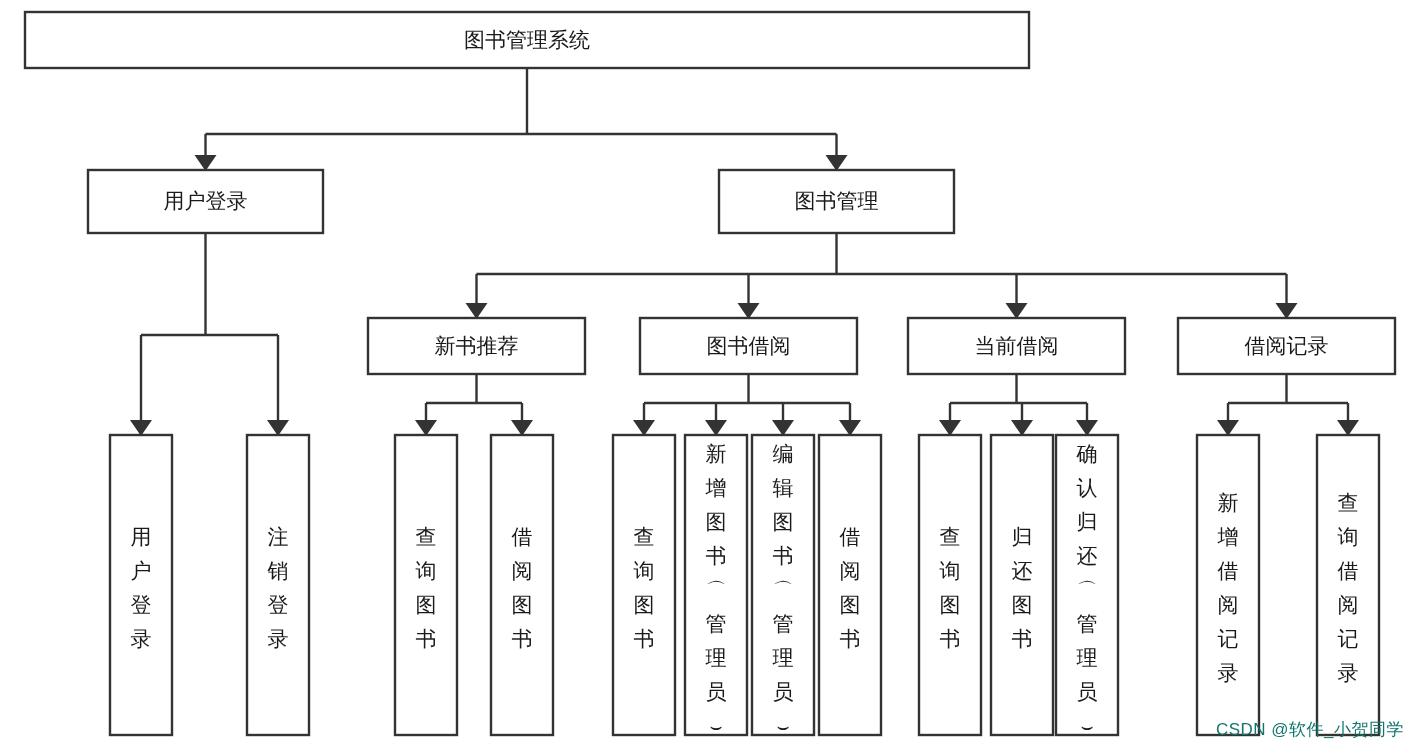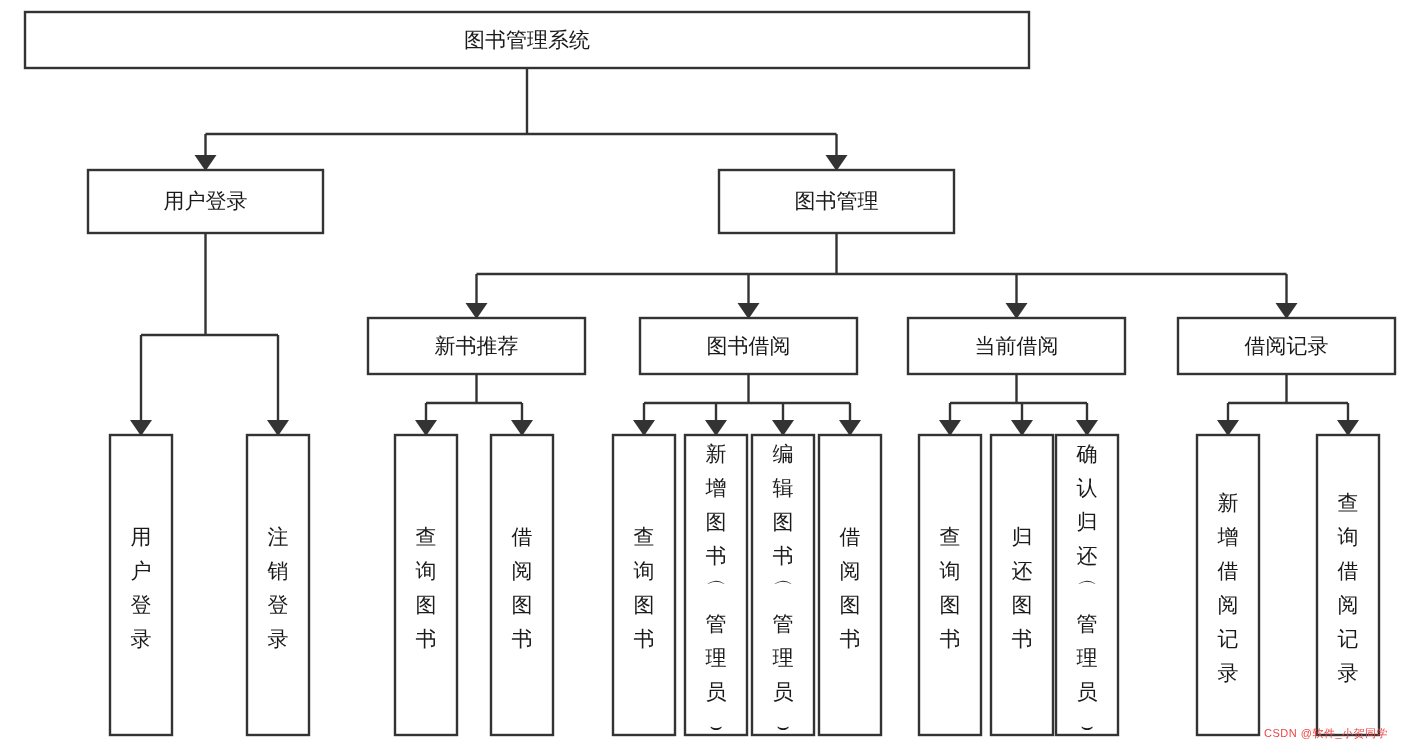--- a/index.html
+++ b/index.html
@@ -48,25 +48,25 @@
     stroke-width: 2.4;
     fill: none;
     stroke-linecap: butt;
   }
   .arrow-head {
     fill: #333333;
     stroke: none;
   }
   .watermark {
     position: absolute;
-    right: 24px;
+    right: 8px;
     bottom: 6px;
     font-family: "Liberation Sans", "DejaVu Sans", sans-serif;
-    font-size: 11px;
-    color: #ef4444;
+    font-size: 17px;
+    color: #0f766e;
     white-space: nowrap;
     letter-spacing: 0.5px;
     user-select: none;
   }
 </style>
 </head>
 <body>
 
 <div id="stage">
   <svg id="diagram-svg" viewBox="0 0 1405 747" xmlns="http://www.w3.org/2000/svg">

